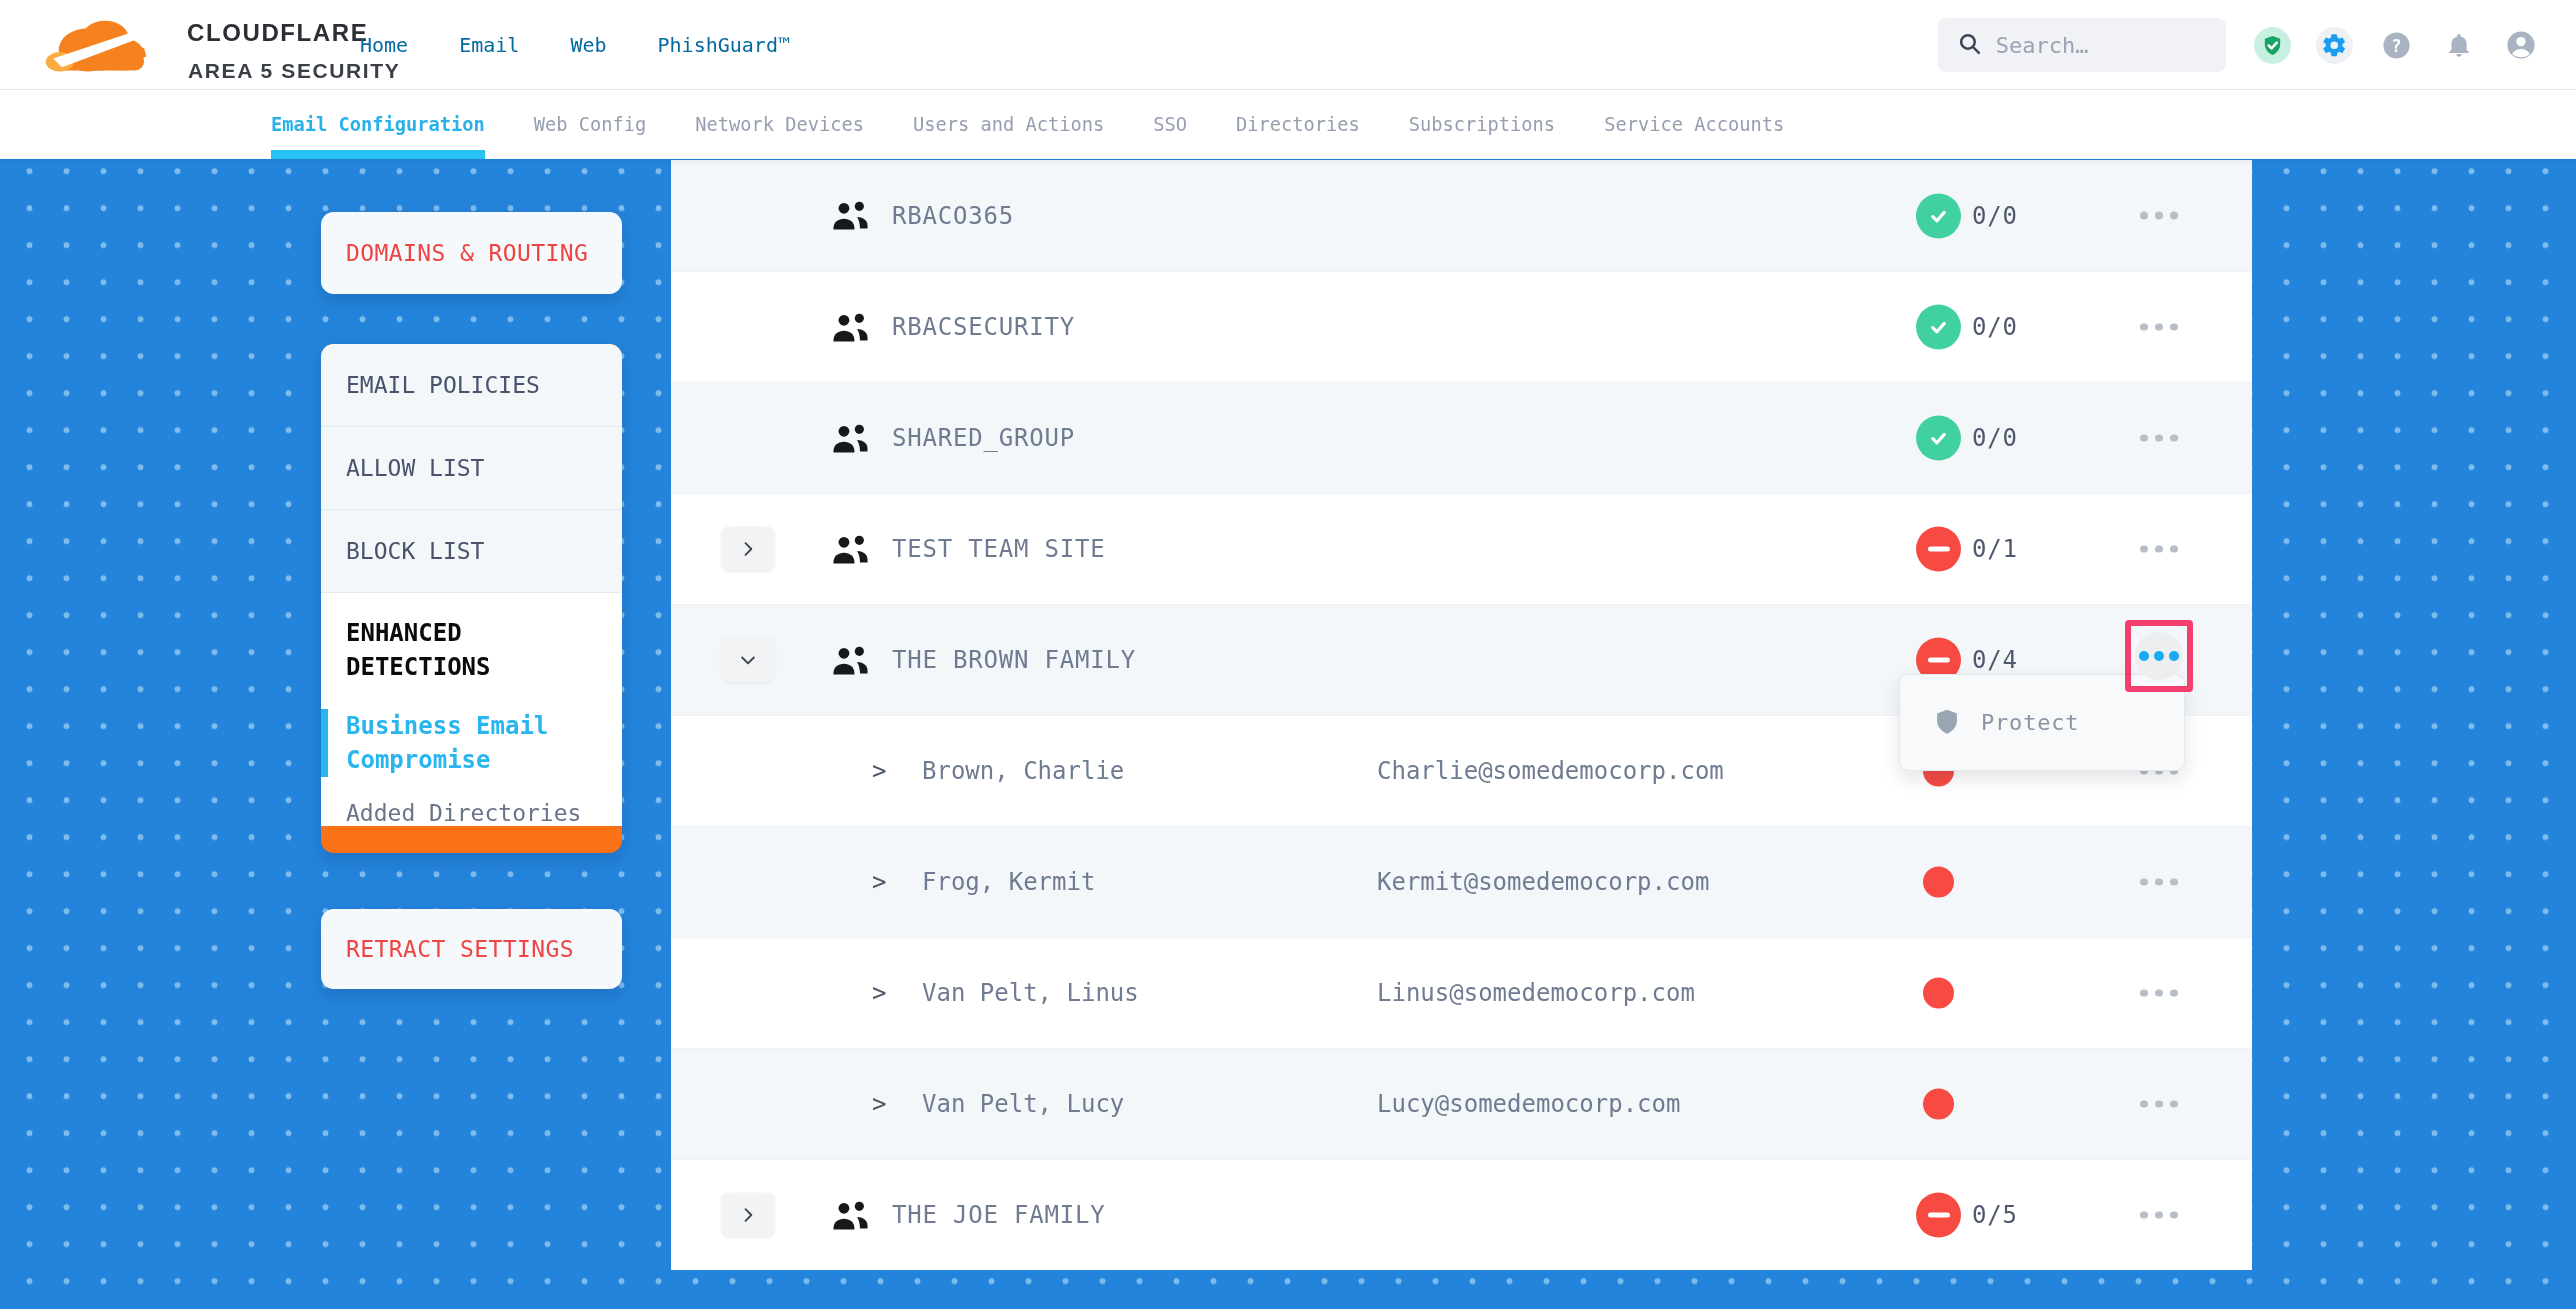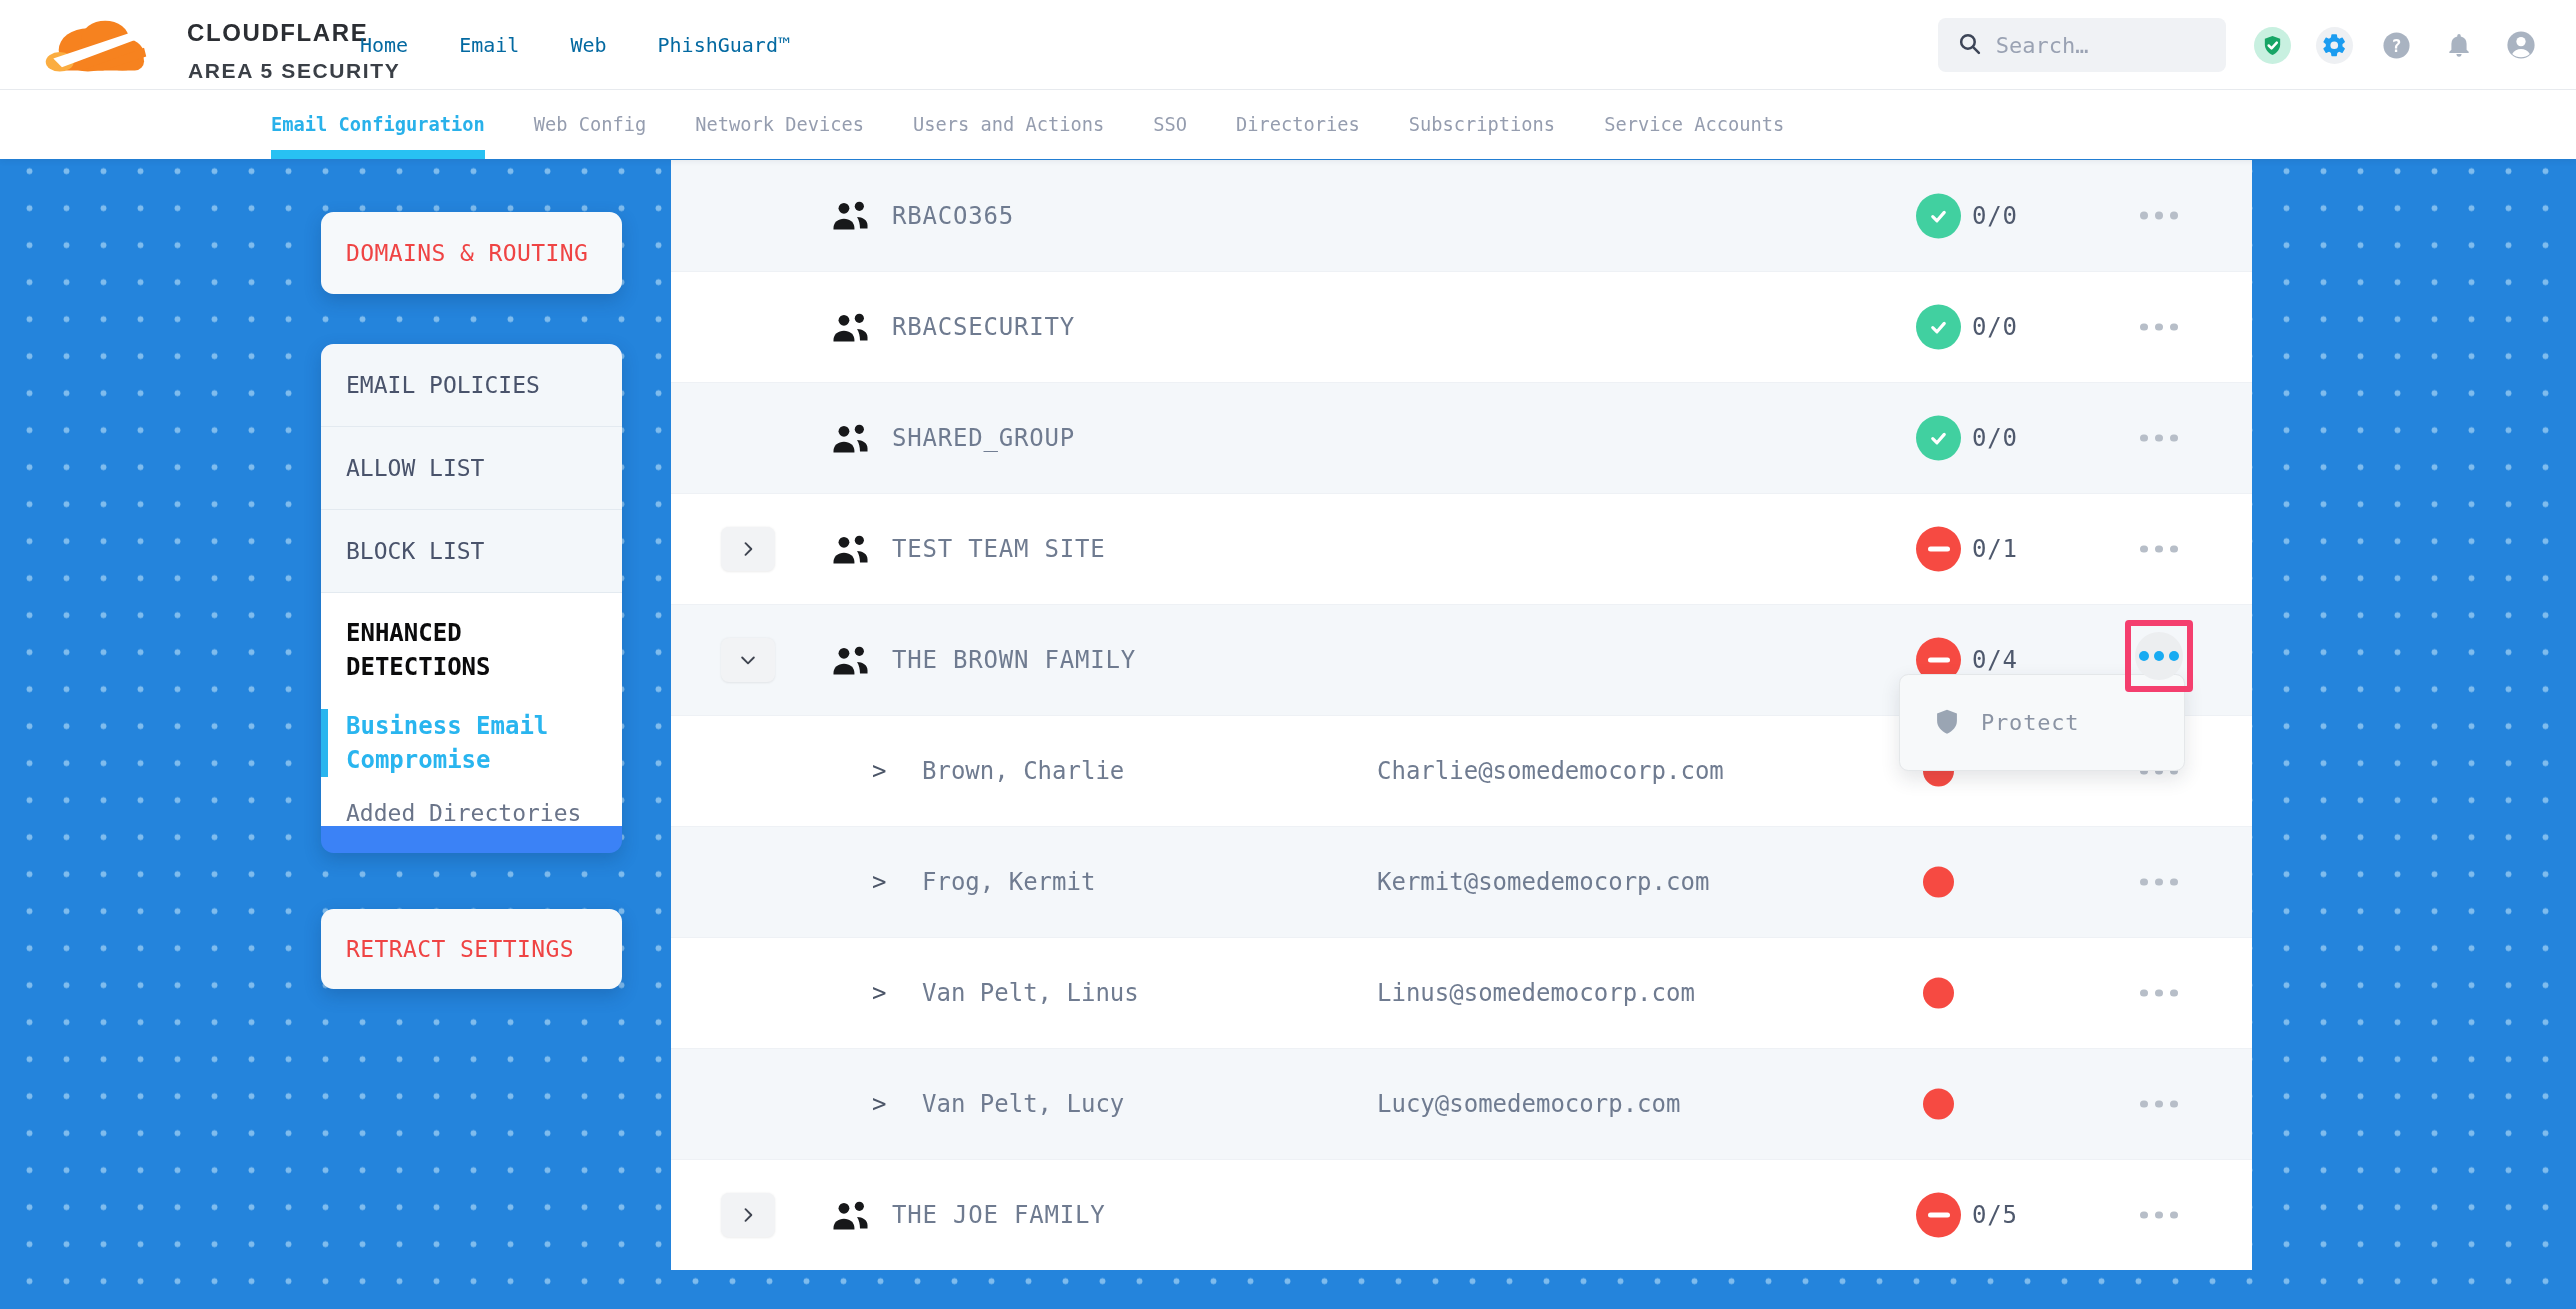--- a/index.html
+++ b/index.html
@@ -30,21 +30,21 @@
   .tabbar { position:absolute; left:0; top:90px; width:2576px; height:69px; background:#fff; z-index:39; box-shadow:0 2.3px 6.2px rgba(30,50,80,.10); }
   .tabbar-items { position:absolute; left:271px; top:0; height:69px; display:flex; gap:49px; }
   .tab { position:relative; height:69px; display:flex; align-items:center; font-size:18.7px; color:#959daf; cursor:pointer; white-space:nowrap; }
   .tab.active { color:#29b1ea; font-weight:bold; }
   .tab.active::after { content:""; position:absolute; left:0; bottom:0; width:100%; height:8.6px; background:#28c1f3; }
   
   .card { position:absolute; left:321px; width:301px; background:#f6f9fb; border-radius:12.5px; box-shadow:0 6.2px 17px rgba(15,45,90,.22); z-index:10; }
   .card-single { height:82px; display:flex; align-items:center; padding-left:25px; font-size:23px; color:#ef4444; letter-spacing:0.4px; cursor:pointer; }
   .card1 { top:212px; }
   .card3 { top:909px; height:80px; }
-  .card2 { top:344px; height:509px; overflow:hidden; background:#3b82f6; }
+  .card2 { top:344px; height:509px; overflow:hidden; background:#f97316; }
   .sideitem { height:83px; display:flex; align-items:center; padding-left:25px; font-size:23px; color:#49536b; background:#f3f7fa; border-bottom:0.8px solid #e3eaf0; cursor:pointer; }
   .enh-block { background:#fff; padding:23px 22px 0 25px; }
   .enh-title { font-size:24px; font-weight:bold; color:#0b0b0c; line-height:34px; }
   .bec-item { margin-top:25px; margin-left:-25px; border-left:7px solid #29b5ef; padding-left:18px; font-size:24px; font-weight:bold; color:#29b5ef; line-height:34px; cursor:pointer; }
   .added-item { margin-top:23px; font-size:23px; color:#6a7489; cursor:pointer; }
   
   .panel { position:absolute; left:671px; top:160px; width:1581px; height:1105px; background:#fff; z-index:5; }
   .row { position:relative; height:111px; background:#fff; border-top:0.8px solid #eef1f5; }
   .row.alt { background:#f4f7fa; }
   .row:first-child { border-top:none; }

